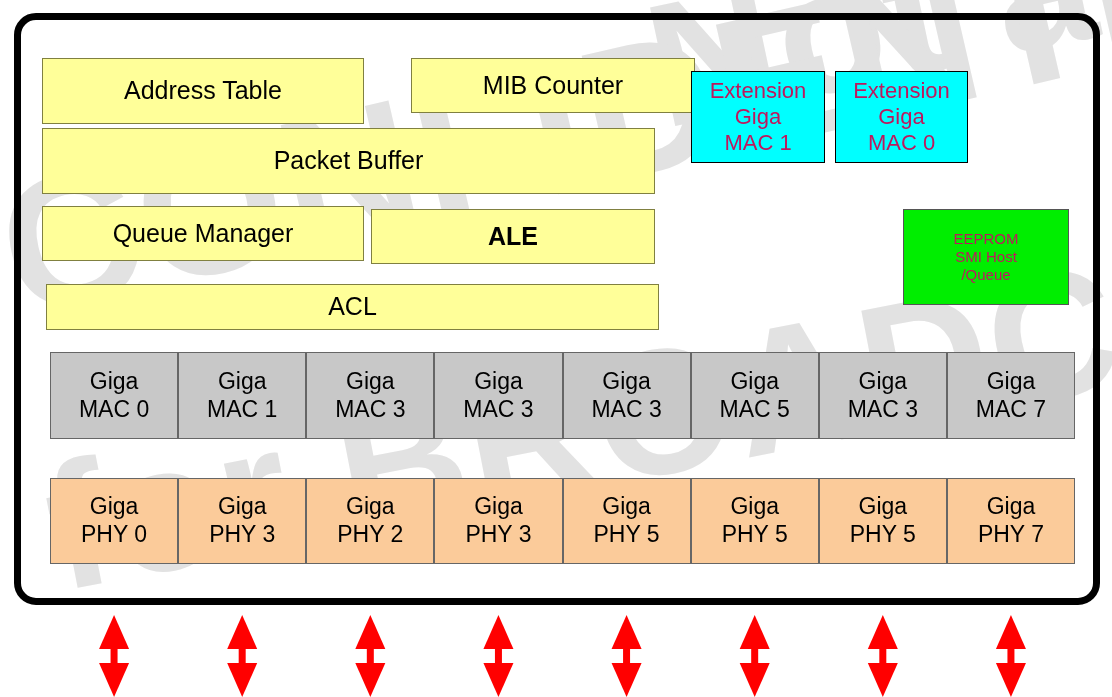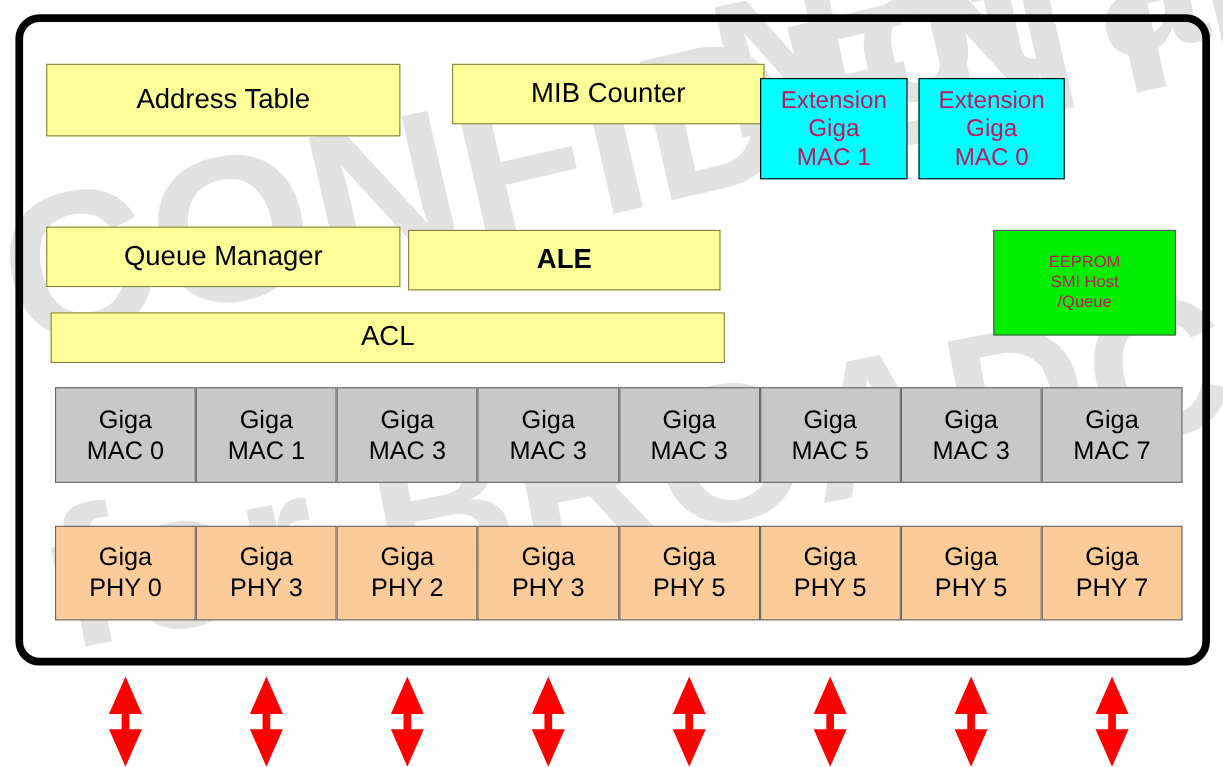--- a/index.html
+++ b/index.html
@@ -161,20 +161,23 @@
   <div class="chip-outline"></div>
 
   <div class="block block-yellow" style="left:42px; top:58px; width:322px; height:66px;">
     <span class="l1">Address Table</span>
   </div>
 
   <div class="block block-yellow" style="left:371px; top:58px; width:284px; height:55px;margin-left:40px;">
     <span class="l1">MIB Counter</span>
   </div>
 
+  <div class="block block-yellow" style="left:42px; top:128px; width:613px; height:66px;">
+    <span class="l1">Packet Buffer</span>
+  </div>
 
   <div class="block block-yellow" style="left:42px; top:206px; width:322px; height:55px;">
     <span class="l1">Queue Manager</span>
   </div>
 
   <div class="block block-yellow" style="left:371px; top:209px; width:284px; height:55px;font-weight:bold;">
     <span class="l1">ALE</span>
   </div>
 
   <div class="block block-yellow" style="left:46px; top:284px; width:613px; height:46px;">

